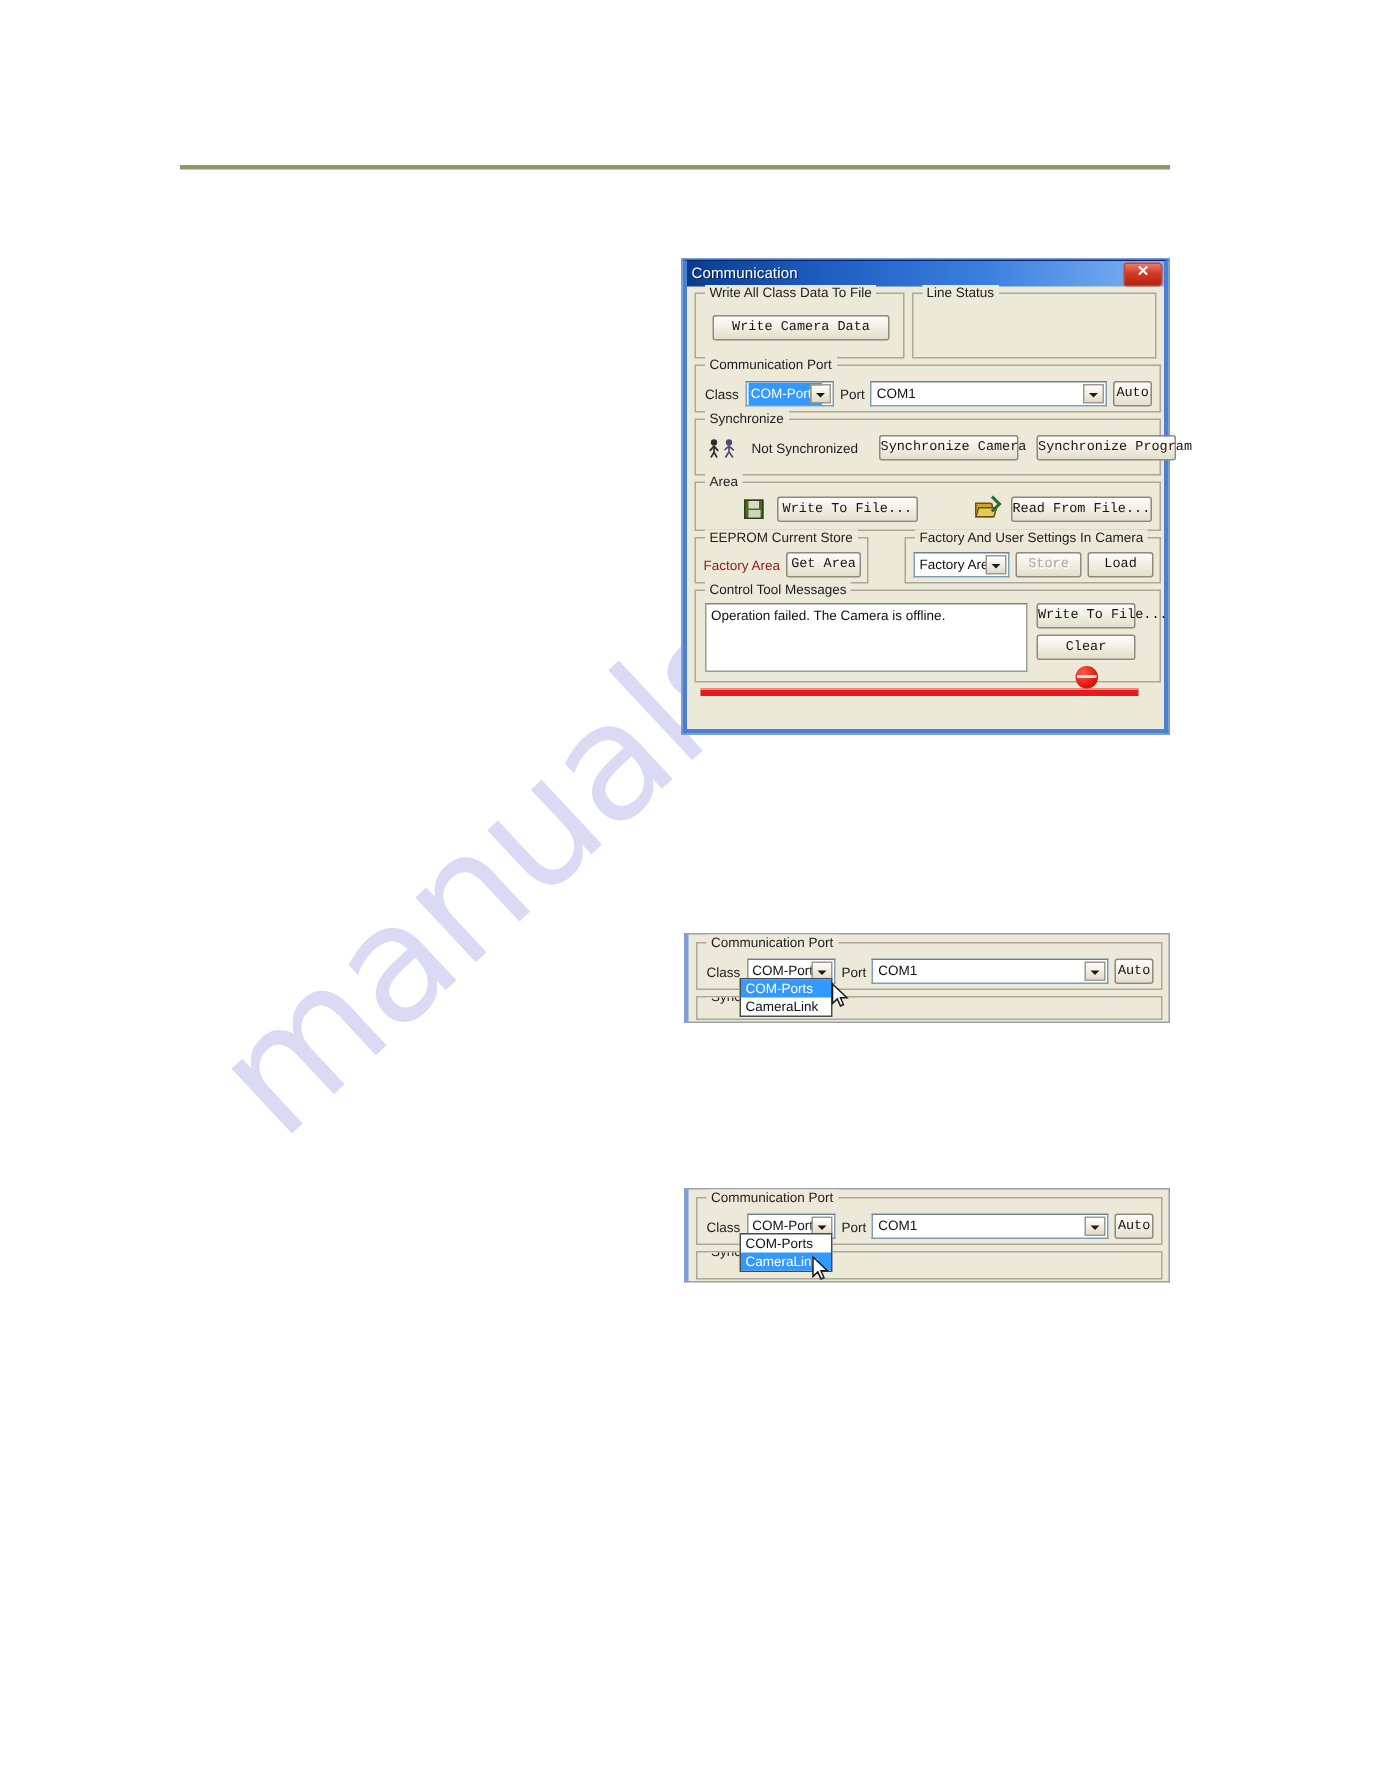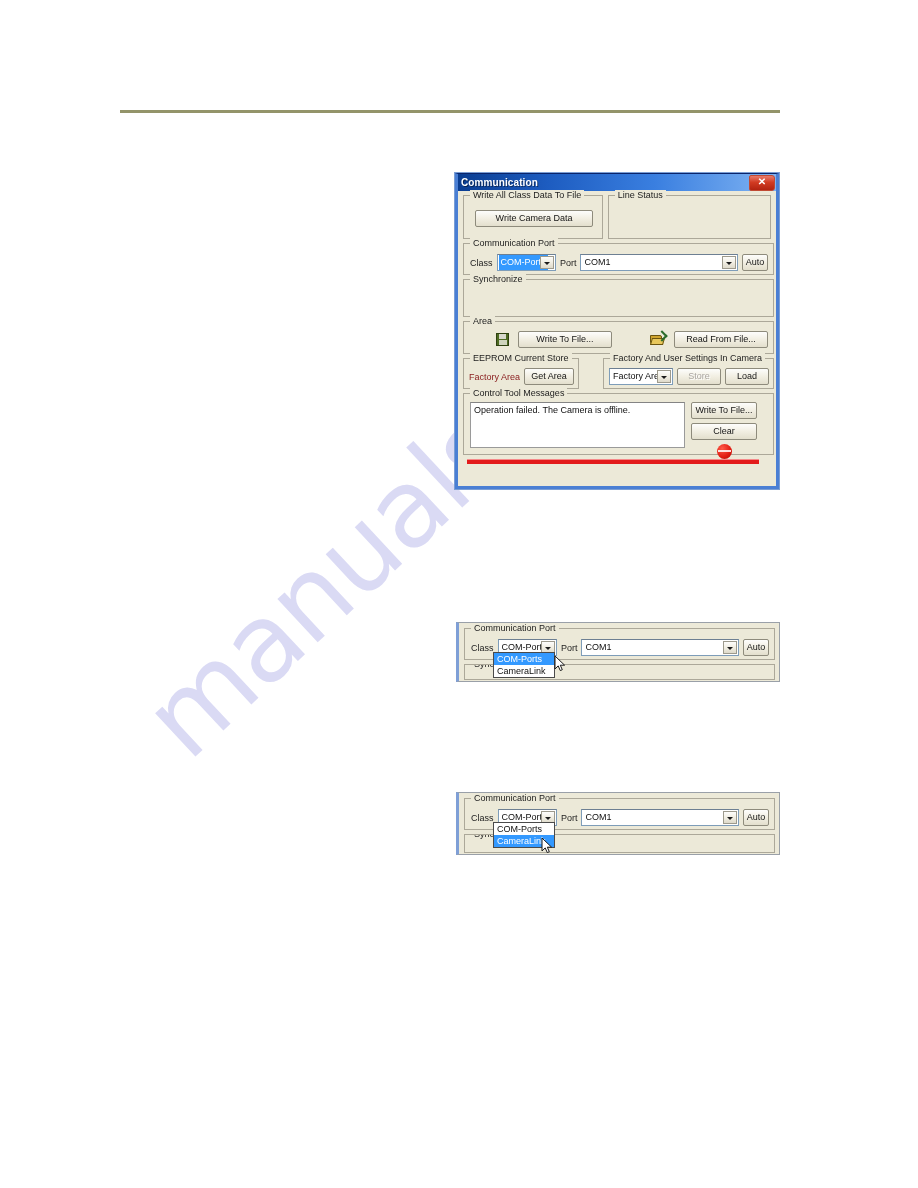--- a/index.html
+++ b/index.html
@@ -74,21 +74,21 @@
     height: 17px;
     background: linear-gradient(to right, #0a3d91 0%, #1d5cc0 28%, #3a7fe0 62%, #7fb3f2 100%);
     display: flex;
     align-items: center;
     position: relative;
     padding-left: 3px;
   }
   .titlebar-text {
     color: #ffffff;
     font-size: 10px;
-    font-weight: bold;
+    font-weight: normal;
     font-family: "Liberation Sans", sans-serif;
     text-shadow: 1px 1px 0 rgba(0,0,0,.45);
     letter-spacing: .1px;
   }
   .close-btn {
     position: absolute;
     right: 1px;
     top: 1px;
     width: 24px;
     height: 14px;
@@ -126,21 +126,21 @@
   }
   .grp-inner { padding: 9px 6px 5px 6px; }
 
   
   .btn {
     background: linear-gradient(to bottom, #fdfdfc 0%, #f2efe3 48%, #e3dfcd 100%);
     border: 1px solid #8e8b7c;
     border-radius: 2px;
     font-size: 9px;
     color: #151515;
-    font-family: Liberation Sans, sans-serif;
+    font-family: Liberation Mono, monospace;
     text-align: center;
     line-height: 15px;
     height: 17px;
     box-sizing: border-box;
     display: inline-block;
     cursor: default;
     white-space: nowrap;
   }
   .btn.disabled { color: #a9a5a0; text-shadow: 1px 1px 0 #fff; }
 
@@ -377,20 +377,33 @@
         <div class="combo" style="width:165px;">
           <span>COM1</span>
           <span class="arrow"></span>
         </div>
         <div class="btn" style="width:27px;">Auto</div>
       </div>
     </div>
 
     <div class="grp" style="width:311px; height:38px;">
       <span class="grp-title">Synchronize</span>
+      <div class="grp-inner row" style="padding:10px 5px 0 7px; gap:6px;">
+        <div class="people">
+          <svg width="24" height="14" viewBox="0 0 24 14">
+            <circle cx="5" cy="3" r="2.1" fill="#2b2b2b"></circle>
+            <path d="M5 5.4 L2.2 8.6 M5 5.4 L7.8 8.6 M5 5.4 V9.4 M3 13 L5 9.4 L7 13" stroke="#2b2b2b" stroke-width="1.1" fill="none"></path>
+            <circle cx="15" cy="3" r="2.1" fill="#4a4a70"></circle>
+            <path d="M15 5.4 L12 8 M15 5.4 L18.2 8.2 M15 5.4 V9.2 M12.6 13 L15 9.2 L17.6 13" stroke="#4a4a70" stroke-width="1.1" fill="none"></path>
+          </svg>
+        </div>
+        <span class="lbl" style="margin-right:8px;">Not Synchronized</span>
+        <div class="btn" style="width:93px;">Synchronize Camera</div>
+        <div class="btn" style="width:93px; margin-left:6px;">Synchronize Program</div>
+      </div>
     </div>
 
     <div class="grp" style="width:311px; height:33px;">
       <span class="grp-title">Area</span>
       <div class="grp-inner row" style="padding:9px 5px 0 32px; gap:0;">
         <div class="floppy"></div>
         <div class="btn" style="width:95px; margin-left:9px;">Write To File...</div>
         <div class="folder" style="margin-left:38px;">
           <span class="back"></span>
             <span class="front"></span>

